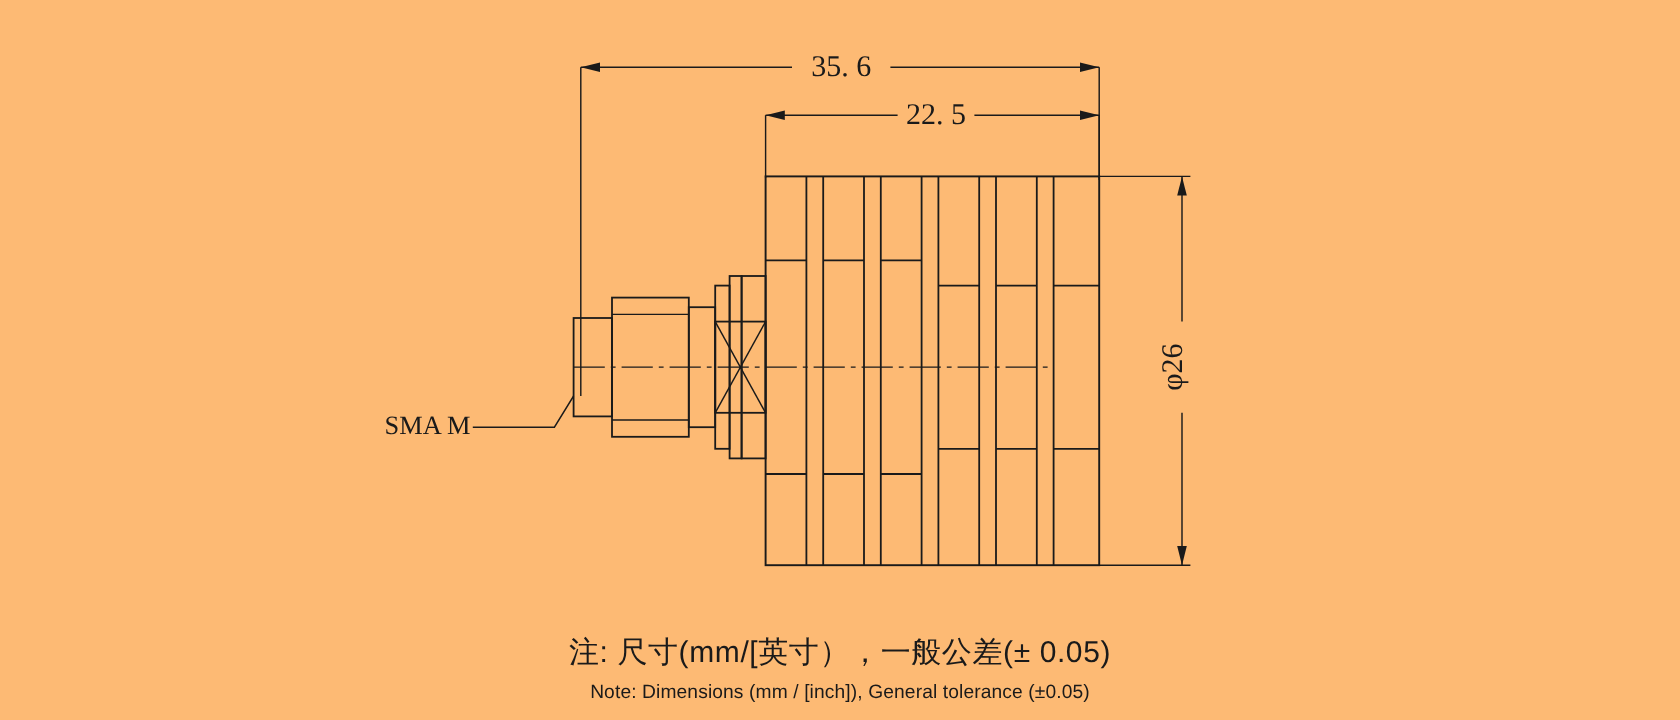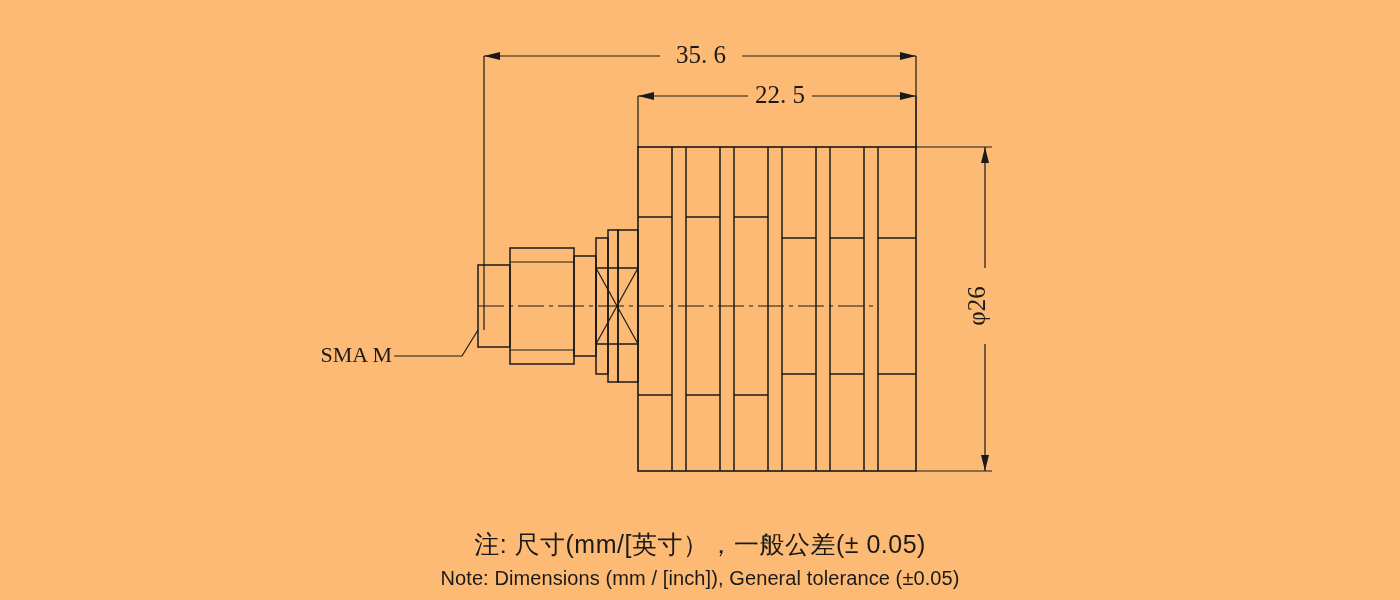--- a/index.html
+++ b/index.html
@@ -33,21 +33,21 @@
     text-align: center;
     color: #1a1a1a;
     margin-top: 32px;
   }
   .note-line-1 {
     font-size: 25px;
     line-height: 34px;
     letter-spacing: 0.5px;
   }
   .note-line-2 {
-    font-size: 20px;
+    font-size: 16px;
     line-height: 34px;
     letter-spacing: 0.1px;
   }
 </style>
 </head>
 <body>
 
 <div id="stage">
 
   <svg id="drawing" width="1400" height="600" viewBox="0 0 1400 600">

